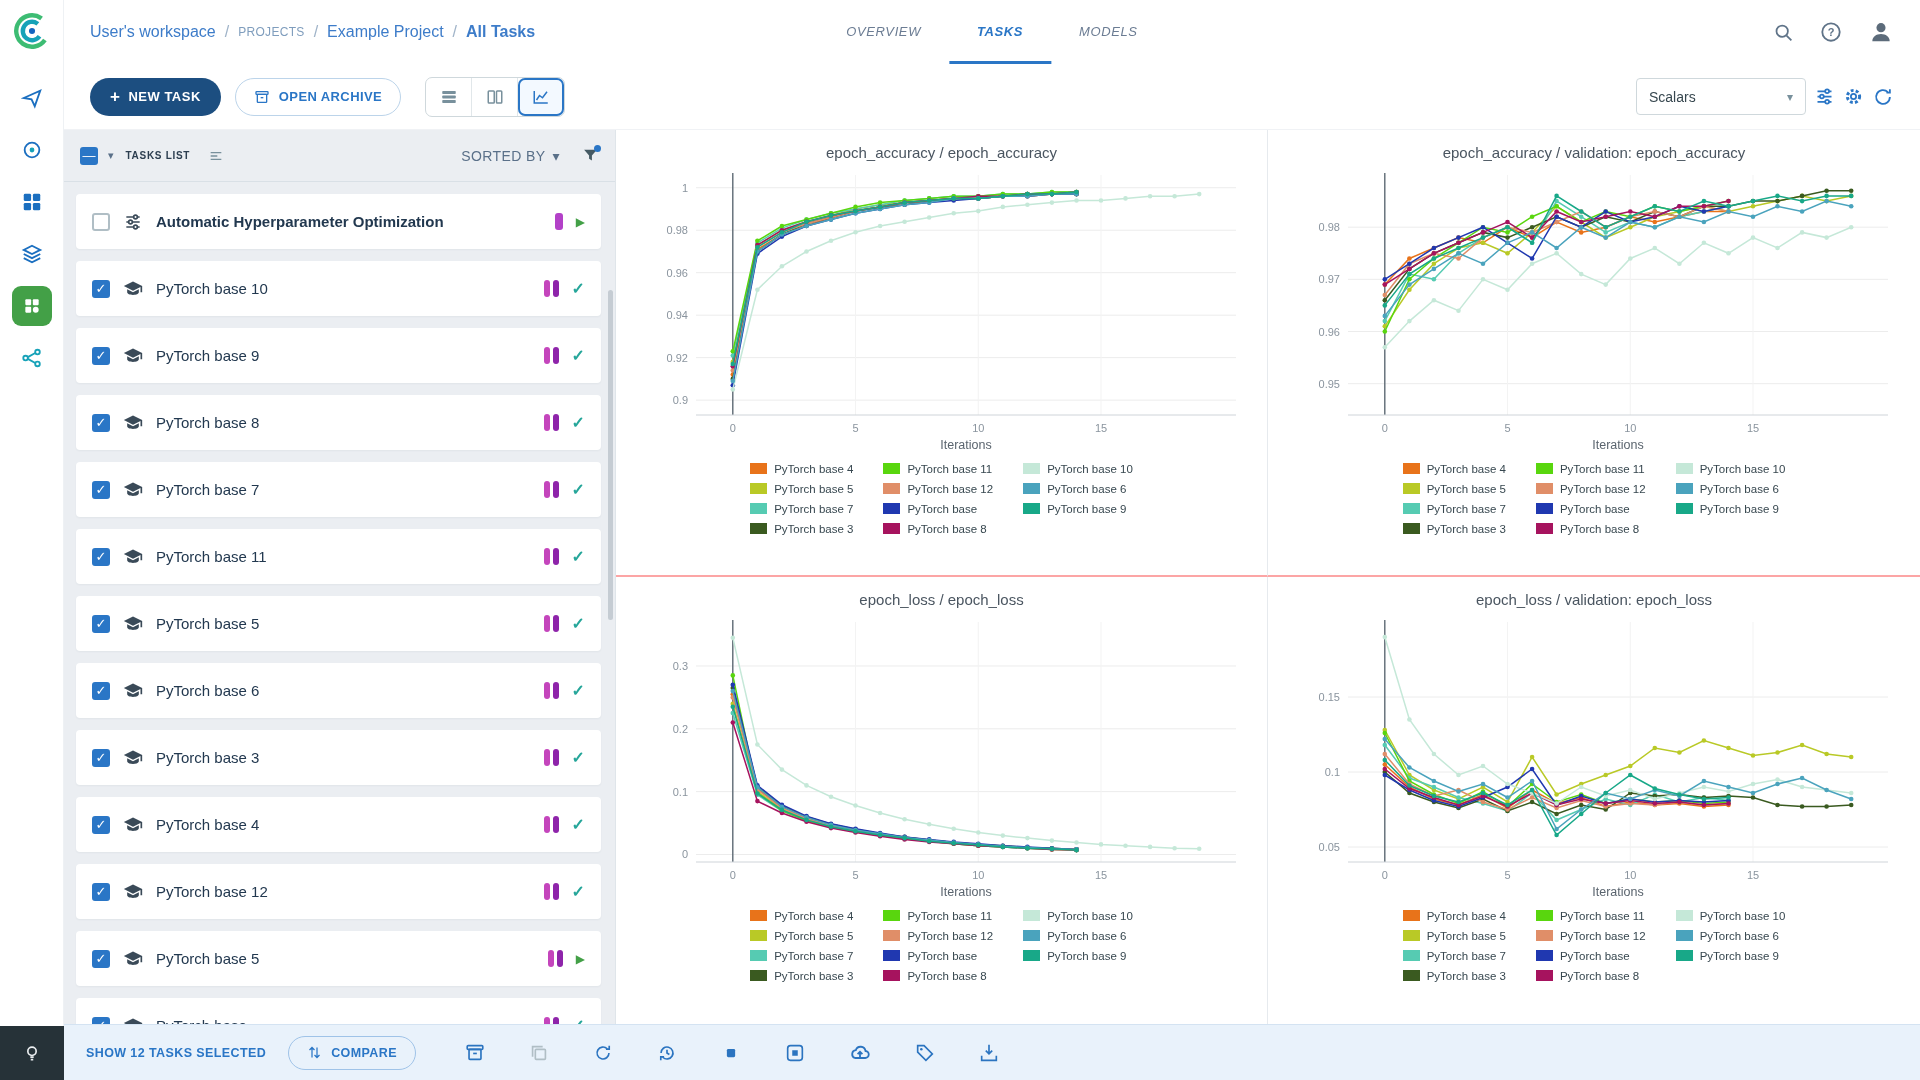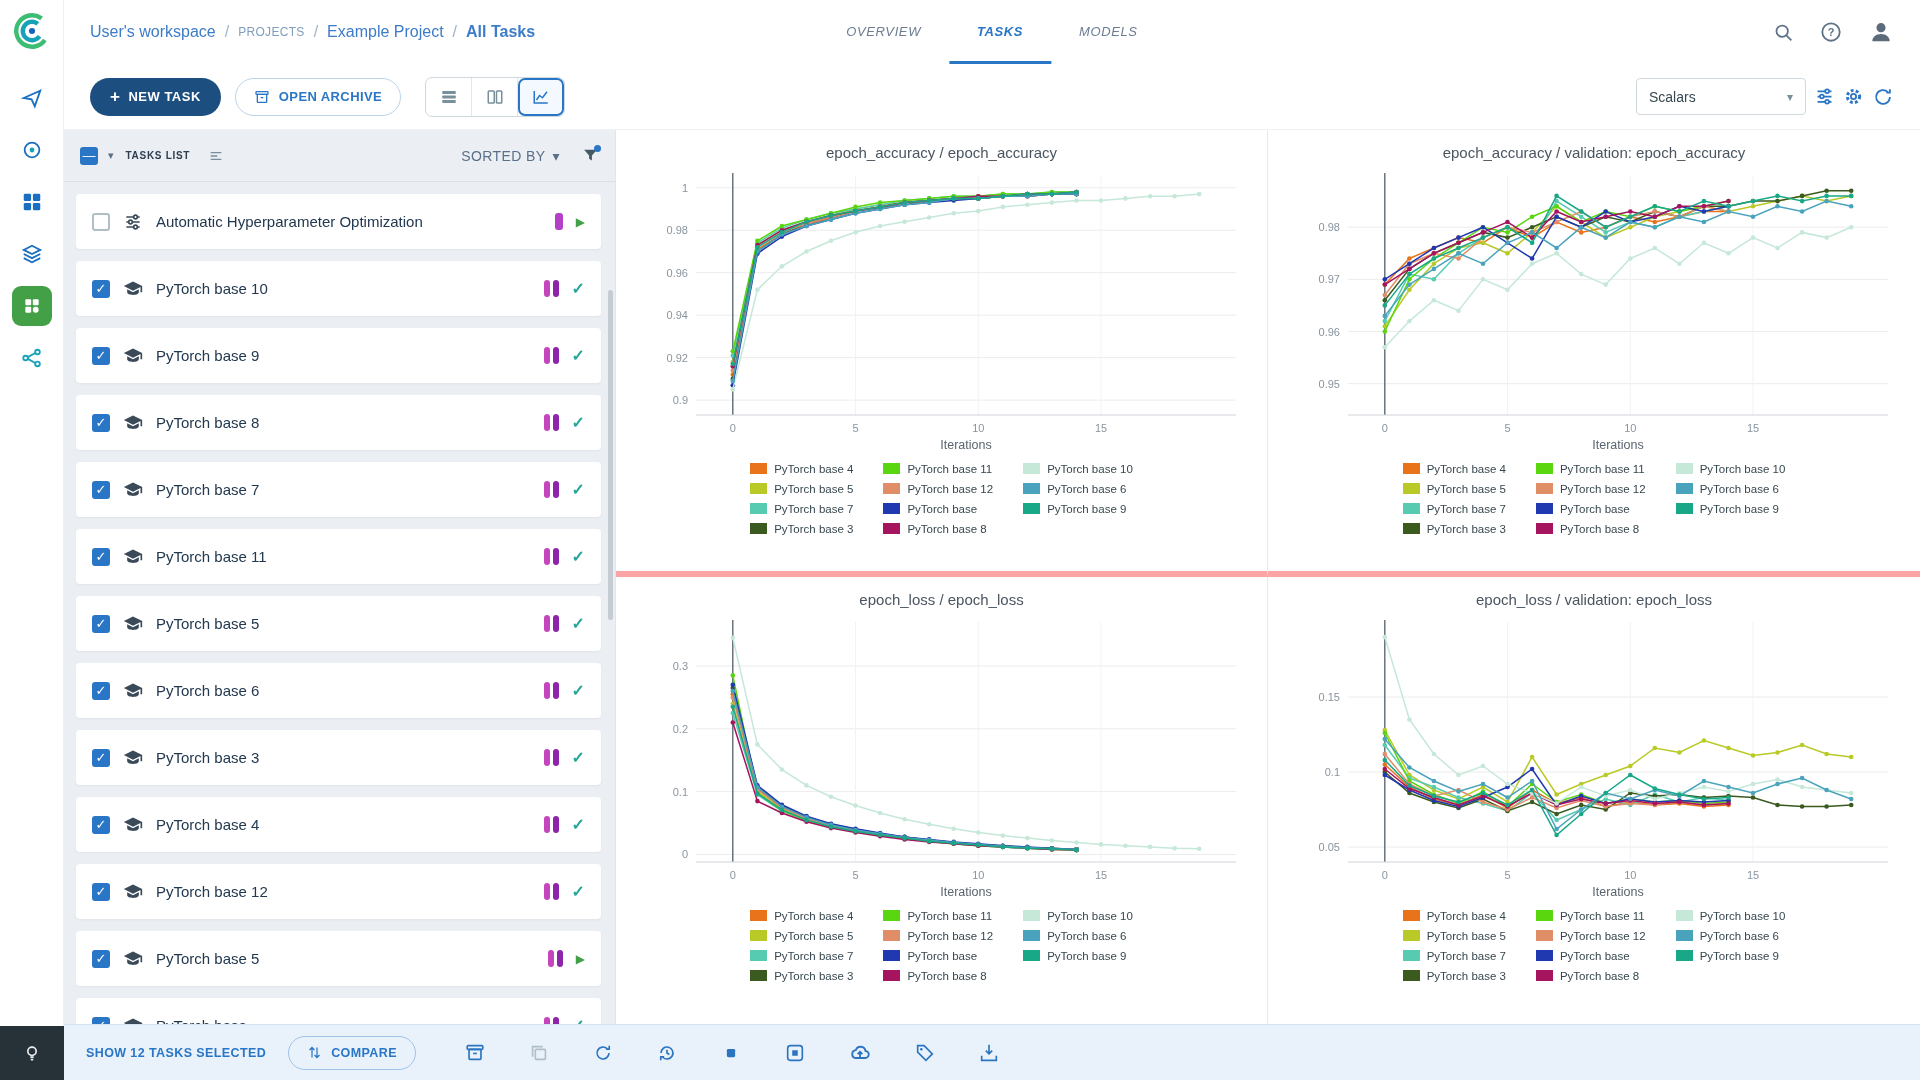--- a/index.html
+++ b/index.html
@@ -66,37 +66,37 @@
   .filter-wrap { position:relative; margin-left:12px; cursor:pointer; display:flex; }
   .filter-dot { position:absolute; right:-2px; top:-2px; width:7px; height:7px; border-radius:50%; background:#2a76c6; }
   .tp-list { flex:1; overflow:hidden; padding:12px 14px 0 12px; }
   .task-row { background:#fff; border-radius:4px; height:55px; margin-bottom:12px; display:flex;
     align-items:center; gap:13px; padding:0 16px; box-shadow:0 1px 2px rgba(30,50,70,.05); cursor:pointer; }
   .cb { width:18px; height:18px; border:2px solid #b0bec5; border-radius:3px; background:#fff; flex:0 0 18px;
     display:flex; align-items:center; justify-content:center; font-size:13px; color:#fff; cursor:pointer; }
   .cb.checked { background:#2a76c6; border-color:#2a76c6; }
   .ticon { display:flex; flex:0 0 20px; }
   .tlabel { font-size:15px; color:#22384f; white-space:nowrap; overflow:hidden; text-overflow:ellipsis; }
-  .task-row.hpo .tlabel { font-weight:normal; }
+  .task-row.hpo .tlabel { font-weight:bold; }
   .flex1 { flex:1; }
   .pills { display:flex; gap:3px; align-items:center; }
   .pill { display:inline-block; width:6px; height:17px; border-radius:3px; }
   .pill.a { background:#c445bc; }
   .pill.b { background:#8e24aa; }
   .pill.single { width:8px; background:#b341c8; }
   .st-check { color:#26a69a; font-size:16px; font-weight:bold; }
   .st-run { color:#43a047; font-size:12px; }
   .scrollbar { position:absolute; right:2px; top:160px; width:5px; height:330px; background:#c5ccd3;
     border-radius:3px; cursor:grab; }
 
   
   .charts { flex:1; display:grid; grid-template-columns:1fr 1fr; grid-template-rows:1fr 1fr; background:#fff; }
   .quad { display:flex; flex-direction:column; align-items:center; padding-top:14px; overflow:hidden; }
   .quad:nth-child(1), .quad:nth-child(3) { border-right:1px solid #e6eaee; }
-  .quad:nth-child(1), .quad:nth-child(2) { border-bottom:6px solid #fca5a5; }
+  .quad:nth-child(1), .quad:nth-child(2) { border-bottom:2px solid #fca5a5; }
   .chart-title { font-size:15px; color:#4a5560; margin-bottom:4px; }
   .plot-host svg { display:block; }
   .tick { font-size:11px; fill:#8a949e; }
   .xlabel { font-size:12.5px; fill:#5a646e; }
   .legend { display:grid; grid-auto-flow:column; grid-template-rows:repeat(4,19px); column-gap:30px;
     row-gap:1px; margin-top:2px; }
   .li { display:flex; align-items:center; gap:7px; font-size:11.5px; color:#37474f; cursor:pointer; }
   .sw { width:17px; height:11px; flex:0 0 17px; display:inline-block; }
 
   

